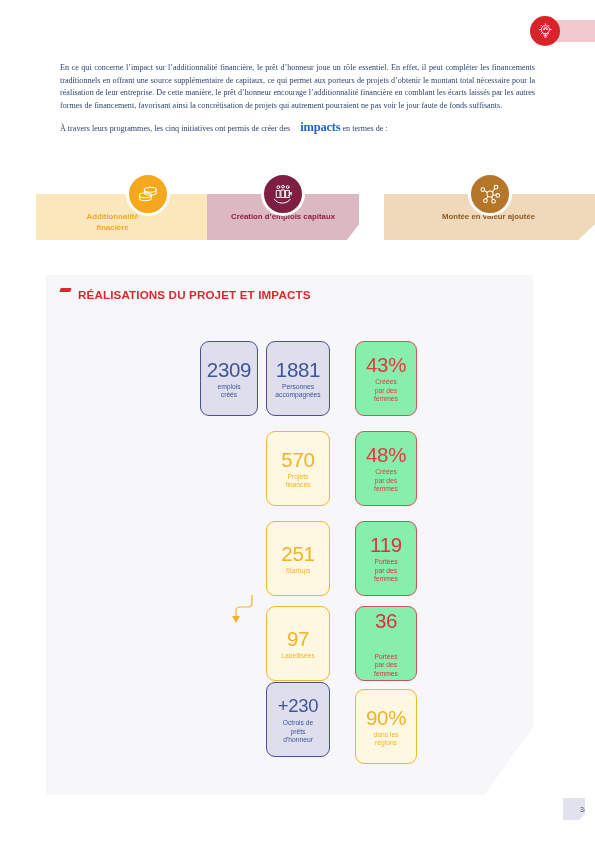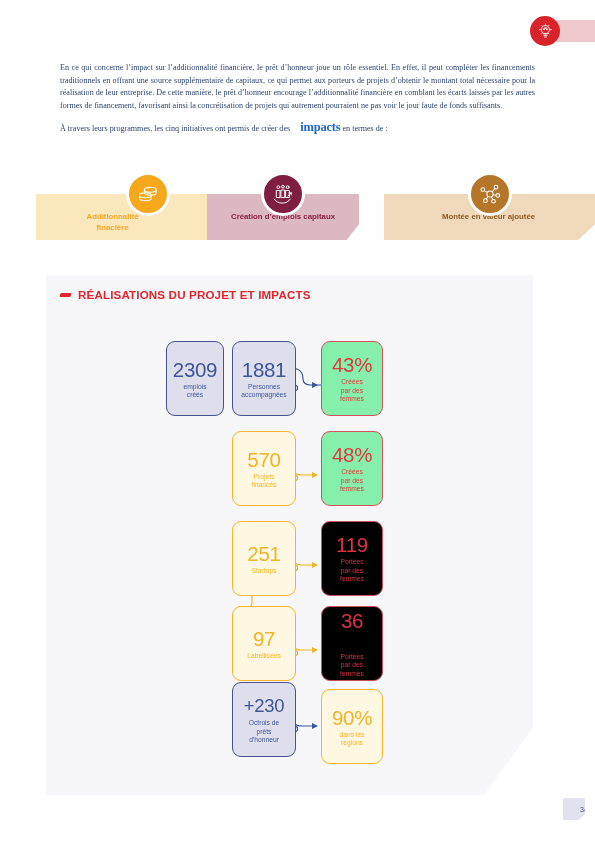--- a/index.html
+++ b/index.html
@@ -145,21 +145,21 @@
     background: #F7F7FA;
     -webkit-clip-path: polygon(0 0, 100% 0, 100% 87%, 90% 100%, 0 100%);
     clip-path: polygon(0 0, 100% 0, 100% 87%, 90% 100%, 0 100%);
   }
 
   #section-heading {
     position: absolute;
     left: 60px;
     top: 288px;
     display: flex;
-    align-items: center;
+    align-items: flex-start;
     gap: 7px;
   }
   #section-heading .dash {
     width: 11px;
     height: 4px;
     background: #E0262C;
     border-radius: 1px;
     transform: skewX(-18deg);
   }
   #section-heading .heading-text {
@@ -182,20 +182,21 @@
     position: absolute;
     border-radius: 9px;
     border-width: 1.3px;
     border-style: solid;
     display: flex;
     flex-direction: column;
     align-items: center;
     justify-content: center;
     text-align: center;
     padding: 14px;
+    margin-left: 34px;
   }
   .stat-card .value {
     font-size: 20.5px;
     font-weight: 400;
     line-height: 23px;
     letter-spacing: -0.3px;
   }
   .stat-card .value.small {
     font-size: 18.5px;
   }
@@ -204,21 +205,21 @@
     line-height: 8.4px;
     margin-top: 2px;
   }
 
   .theme-blue   { background: #DEDEEC; border-color: #49518E; }
   .theme-blue .value, .theme-blue .caption   { color: #3D5699; }
 
   .theme-red    { background: #86efac; border-color: #D3555C; }
   .theme-red .value, .theme-red .caption     { color: #E03A3E; }
 
-  .theme-pinkred{ background: #000000; border-color: #C9515C; }
+  .theme-pinkred{ background: #86efac; border-color: #C9515C; }
   .theme-pinkred .value, .theme-pinkred .caption { color: #D93341; }
 
   .theme-yellow { background: #FEF8E2; border-color: #F1B72C; }
   .theme-yellow .value, .theme-yellow .caption { color: #F0B32A; }
 
   
   #connectors {
     position: absolute;
     left: 46px;
     top: 275px;

